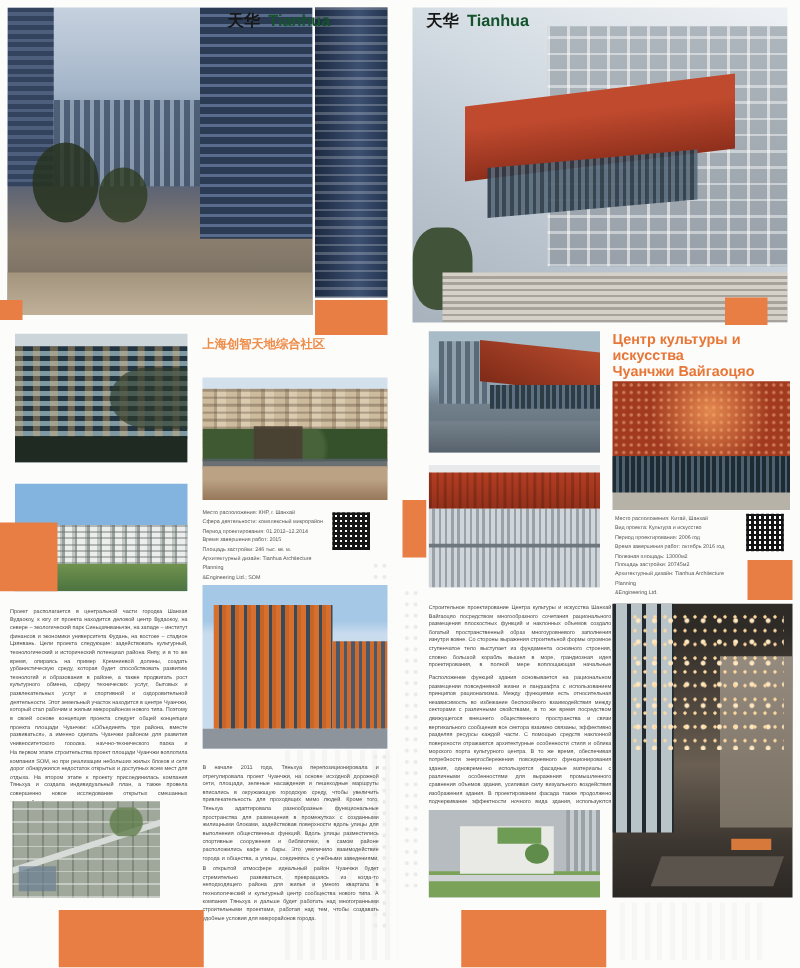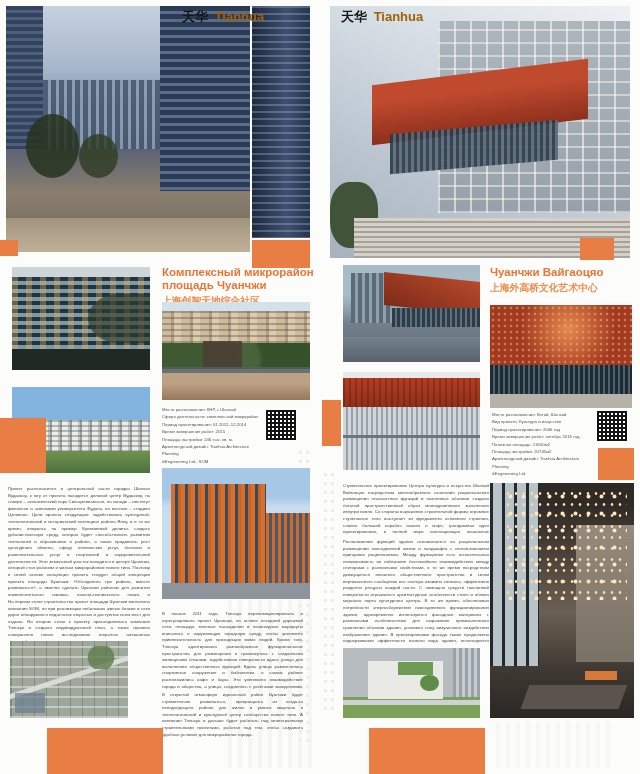--- a/index.html
+++ b/index.html
@@ -4,21 +4,21 @@
 <style>
   html,body{margin:0;padding:0;}
   body{width:640px;height:774px;background:#fbfbfa;font-family:"Liberation Sans",sans-serif;position:relative;overflow:hidden;}
   .page{position:absolute;inset:0;}
   .poster{position:absolute;top:0;width:320px;height:774px;background:#fcfcfb;}
   .ph{position:absolute;overflow:hidden;background:#ccc;}
   .s{position:absolute;}
   .osq{position:absolute;background:#E87E44;}
   .logo{position:absolute;font-weight:bold;font-size:13px;white-space:nowrap;}
   .logo .cn{color:#161616;}
-  .logo .en{color:#a16207;margin-left:3px;}
+  .logo .en{color:#14532d;margin-left:3px;}
   .title{position:absolute;}
   .title .ru{font-weight:bold;font-size:11.5px;line-height:1.14;color:#E87636;}
   .title .cn{font-weight:bold;font-size:9.8px;margin-top:3px;color:#EE8B47;}
   .info{position:absolute;font-size:4.3px;line-height:1.72;color:#555;}
   .body-text{position:absolute;font-size:4.4px;line-height:1.5;color:#4a4a4a;text-align:justify;overflow:hidden;}
   .qr{position:absolute;width:30px;height:30px;background-color:#fff;background-image:repeating-linear-gradient(90deg,#151515 0 2px,transparent 2px 4px),repeating-linear-gradient(0deg,#151515 0 2px,#fff 2px 4px);}
   .wm-dots{position:absolute;background-image:radial-gradient(circle,#dcdcda 0 1.3px,transparent 1.9px);background-size:7px 9px;}
   .wm-stripes{position:absolute;background:repeating-linear-gradient(90deg,#efeeeb 0 4px,transparent 4px 10px);}
 </style>
 </head>
@@ -44,24 +44,20 @@
 
     <div class="logo" style="left:182px;top:8px;">
       <span class="cn">天华</span>
       <span class="en">Tianhua</span>
     </div>
 
     <div class="osq" style="left:0;top:240px;width:18px;height:16px;"></div>
     <div class="osq" style="left:252px;top:240px;width:58px;height:28px;"></div>
 
     <div class="title" style="left:162px;top:266px;width:152px;">
-      <div class="ru">
-        <div>Комплексный микрорайон</div>
-        <div>площадь Чуанчжи</div>
-      </div>
       <div class="cn">上海创智天地综合社区</div>
     </div>
 
     <div class="ph" style="left:12px;top:267px;width:138px;height:103px;background:linear-gradient(180deg,#ccd5da 0 10%,#9fb0b8 10%);">
       <div class="s" style="left:0;top:10%;width:100%;height:72%;background-image:repeating-linear-gradient(90deg,rgba(235,180,110,.35) 0 6px,transparent 6px 14px),repeating-linear-gradient(180deg,#223440 0 4px,#7e99a2 4px 8px);"></div>
       <div class="s" style="left:55%;top:26%;width:45%;height:48%;background:#2c3a2a;border-radius:50% 0 0 50%;opacity:.65;"></div>
       <div class="s" style="left:0;bottom:0;width:100%;height:20%;background:#1f2a23;"></div>
     </div>
 
     <div class="ph" style="left:12px;top:387px;width:138px;height:86px;background:linear-gradient(180deg,#82b4df 0 42%,#c3d9ec 52%);">
@@ -125,20 +121,21 @@
 
     <div class="logo" style="left:21px;top:8px;">
       <span class="cn">天华</span>
       <span class="en">Tianhua</span>
     </div>
 
     <div class="osq" style="left:260px;top:238px;width:34px;height:22px;"></div>
 
     <div class="title" style="left:170px;top:266px;width:150px;">
       <div class="ru">
+        <div>Центр культуры и искусства</div>
         <div>Чуанчжи Вайгаоцяо</div>
       </div>
       <div class="cn">上海外高桥文化艺术中心</div>
     </div>
 
     <div class="ph" style="left:23px;top:265px;width:137px;height:97px;background:linear-gradient(180deg,#a8bcc8 0 30%,#8fa3b1 45%,#72808c 60%,#5d6a76 100%);">
       <div class="s" style="left:6%;top:8%;width:30%;height:52%;background:repeating-linear-gradient(90deg,#5a6a78 0 4px,#8fa0ad 4px 7px);"></div>
       <div class="s" style="left:30%;top:12%;width:70%;height:34%;background:linear-gradient(200deg,#b64a2c,#7e2a18);transform:skewY(6deg);"></div>
       <div class="s" style="left:36%;top:44%;width:64%;height:20%;background:repeating-linear-gradient(90deg,#2e3c46 0 3px,#5d7082 3px 5px);"></div>
       <div class="s" style="left:0;bottom:0;width:100%;height:26%;background:linear-gradient(180deg,#75828c,#57626c);"></div>

